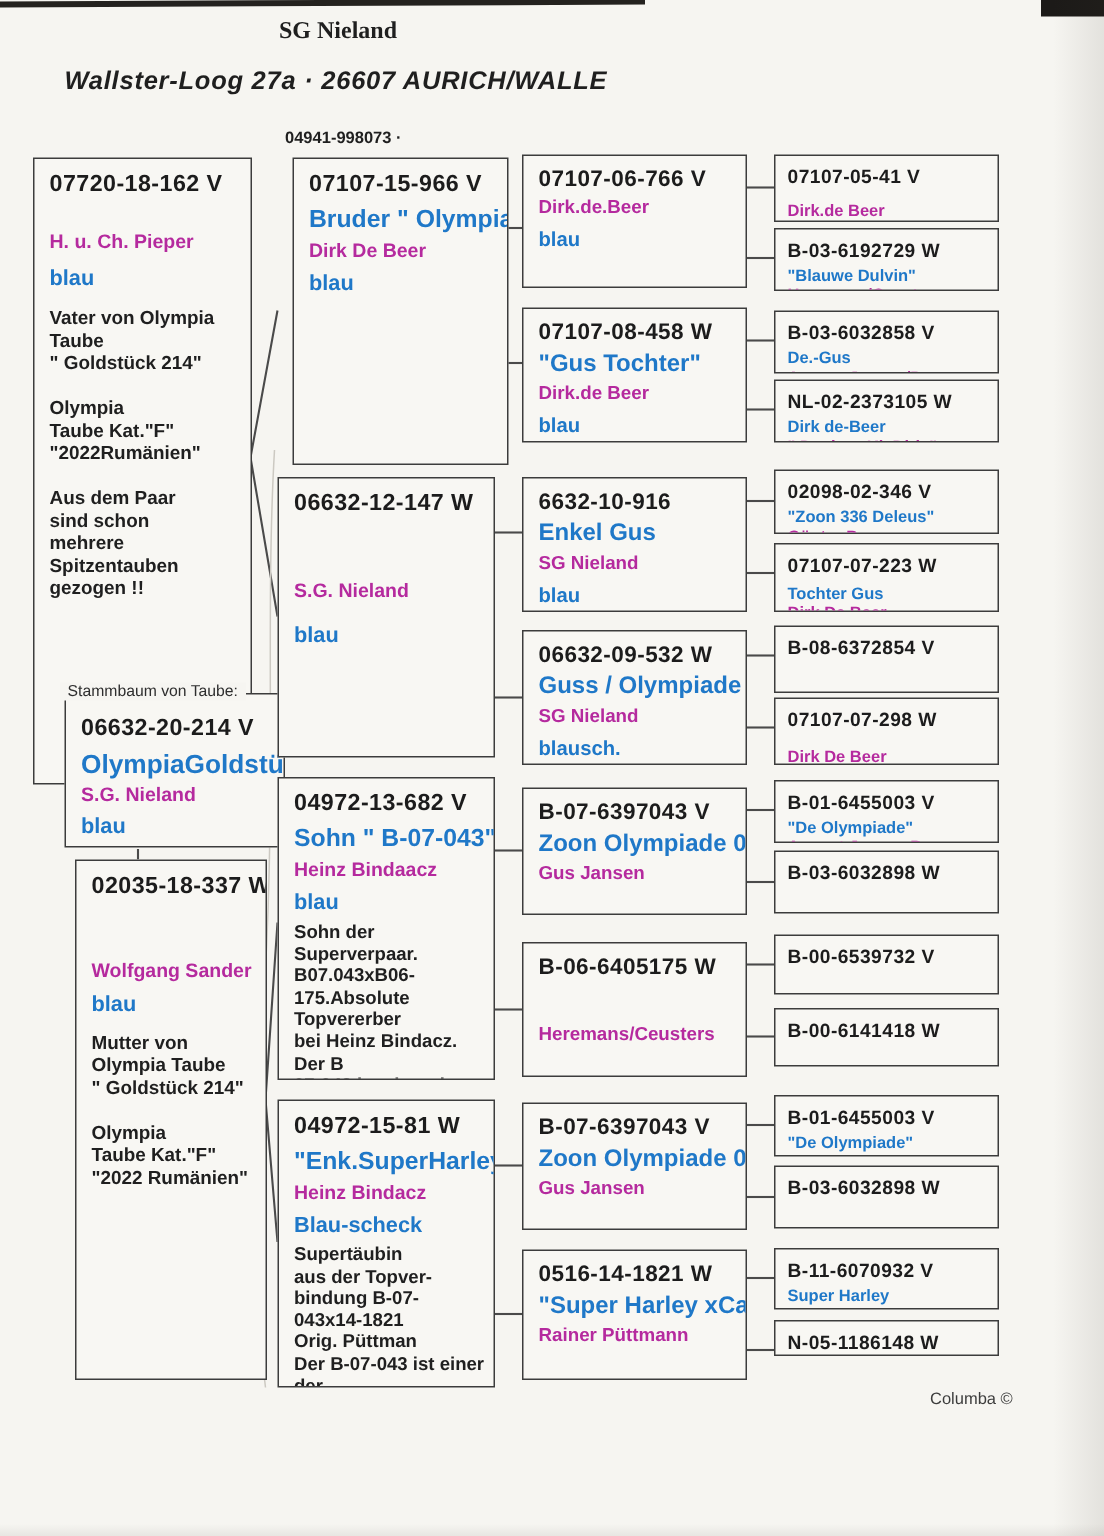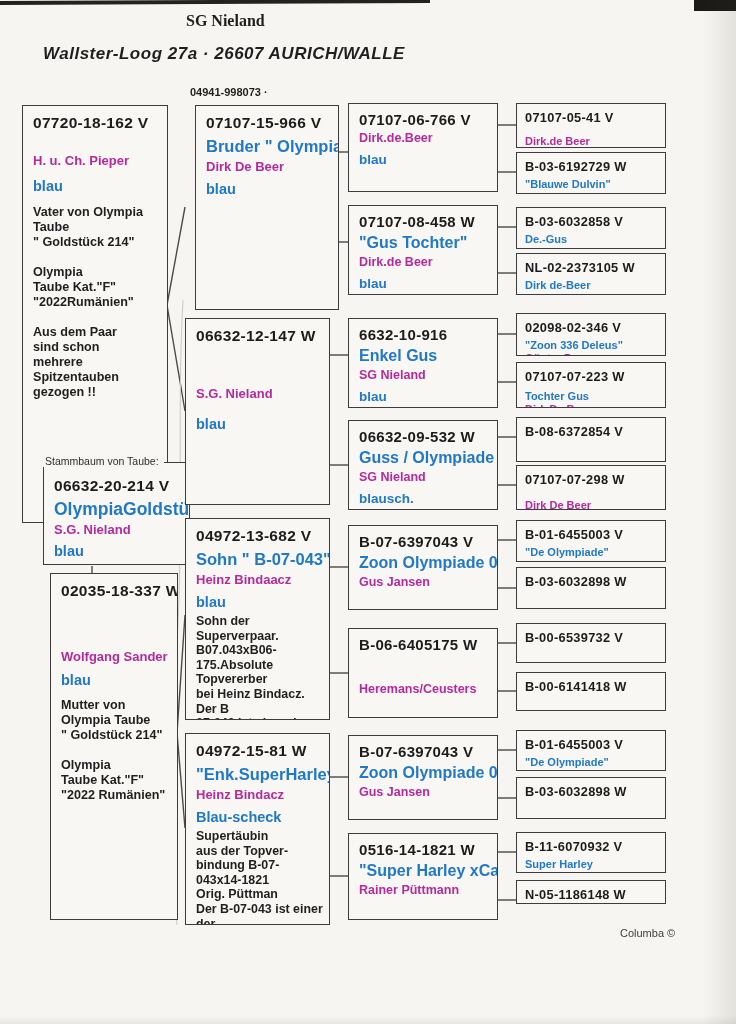--- a/index.html
+++ b/index.html
@@ -121,21 +121,21 @@
 <div class="subject-label">Stammbaum von Taube:</div>
 <div class="box" style="left:43px;top:462px;width:147px;height:103px">
   <div class="ring" style="margin-top:6px">06632-20-214 V</div>
   <div class="bname" style="font-size:17.5px">OlympiaGoldstück</div>
   <div class="breeder">S.G. Nieland</div>
   <div class="bcolor" style="margin-top:5px">blau</div>
 </div>
 
 <div class="box" style="left:50px;top:573px;width:128px;height:347px">
   <div class="ring">02035-18-337 W</div>
-  <div class="breeder" style="margin-top:48px">Wolfgang Sander</div>
+  <div class="breeder" style="margin-top:38px">Wolfgang Sander</div>
   <div class="bcolor" style="margin-top:7px">blau</div>
   <div class="notes" style="margin-top:9px">Mutter von Olympia Taube
 " Goldstück 214"
 
    Olympia
 Taube Kat."F"
 "2022 Rumänien"</div>
 </div>
 
 <div class="box" style="left:195px;top:105px;width:144px;height:205px">

